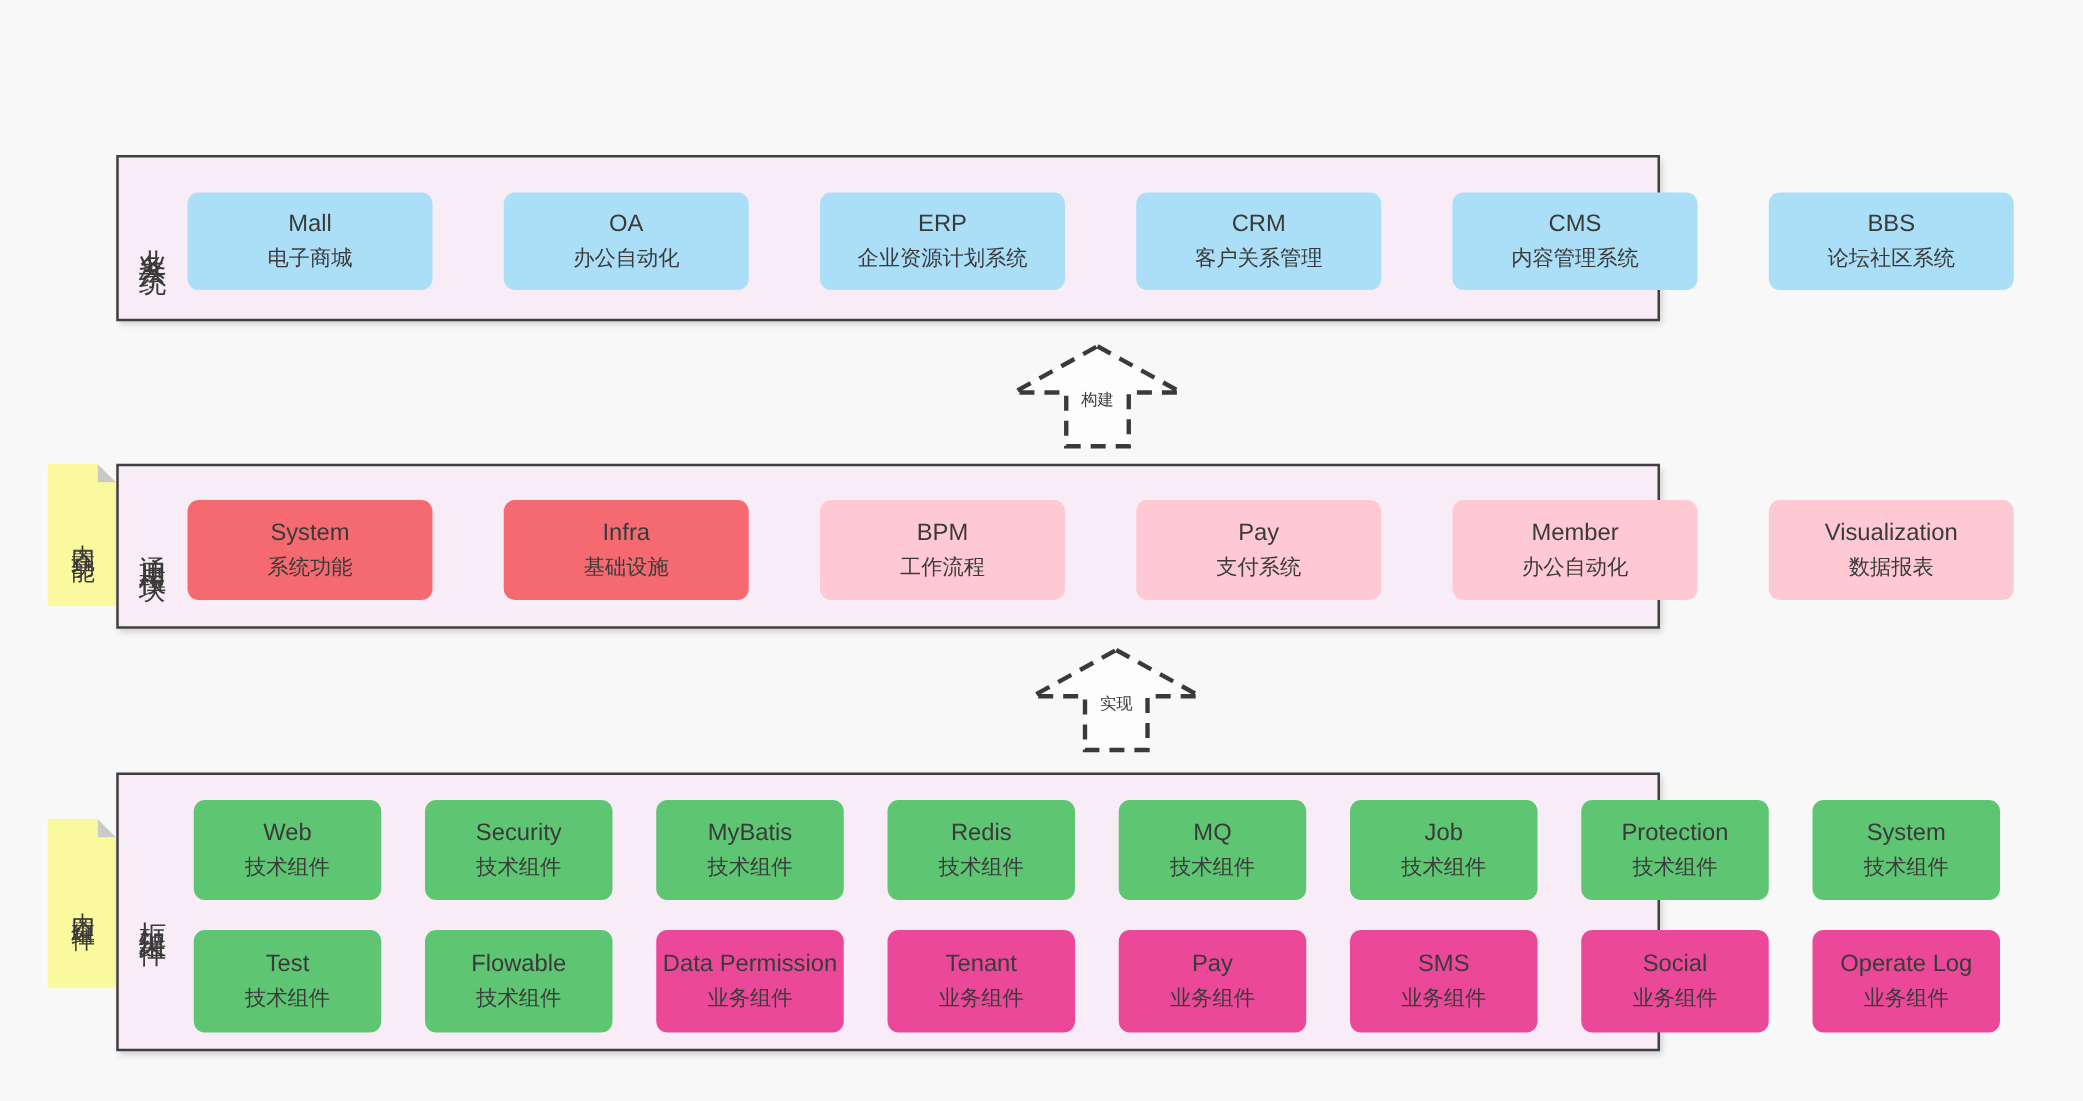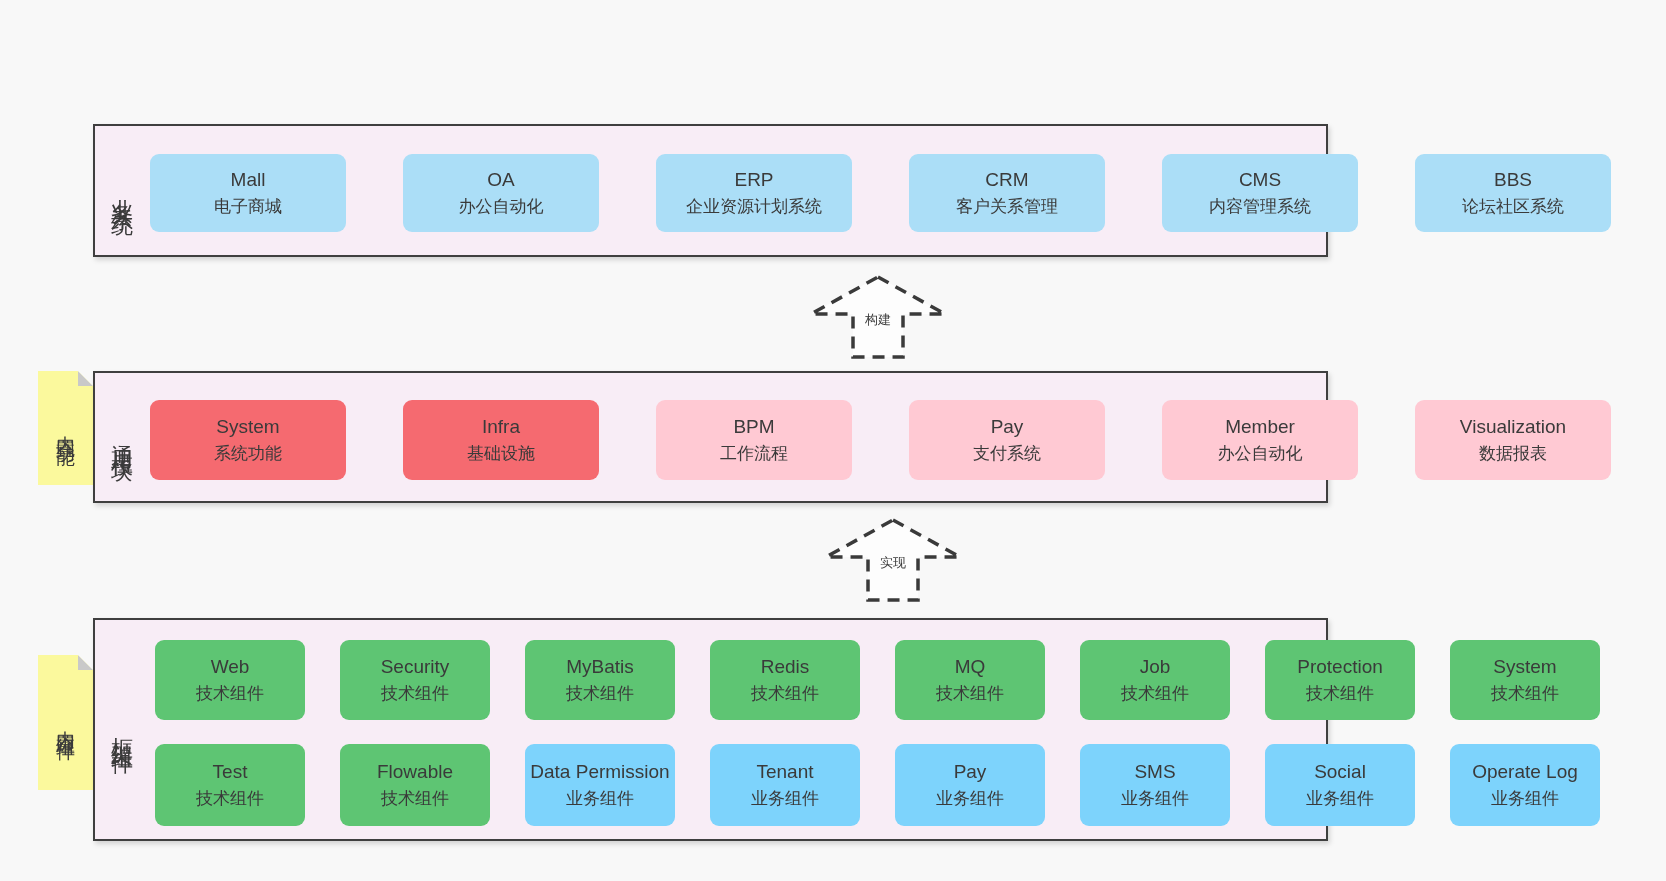--- a/index.html
+++ b/index.html
@@ -44,21 +44,21 @@
   .box-sub{font-size:17px;}
   .band-business .box{top:28px;height:78px;width:196px;}
   .band-modules  .box{top:27px;height:80px;width:196px;}
   .band-components .box{width:150px;height:80px;}
   .band-components .box.r1{top:20px;}
   .band-components .box.r2{top:124px;height:82px;}
   .blue{background:#abdef7;}
   .red{background:#f56a70;}
   .pink{background:#ffc9d3;}
   .green{background:#5ec573;align-items:center;}
-  .green-light{background:#7dd3fc;}
+  .green-light{background:#ec4899;}
 
   
   .c6-0{left:55px;} .c6-1{left:308px;} .c6-2{left:561px;}
   .c6-3{left:814px;} .c6-4{left:1067px;} .c6-5{left:1320px;}
   
   .c8-0{left:60px;} .c8-1{left:245px;} .c8-2{left:430px;} .c8-3{left:615px;}
   .c8-4{left:800px;} .c8-5{left:985px;} .c8-6{left:1170px;} .c8-7{left:1355px;}
 
   
   .sticky{

